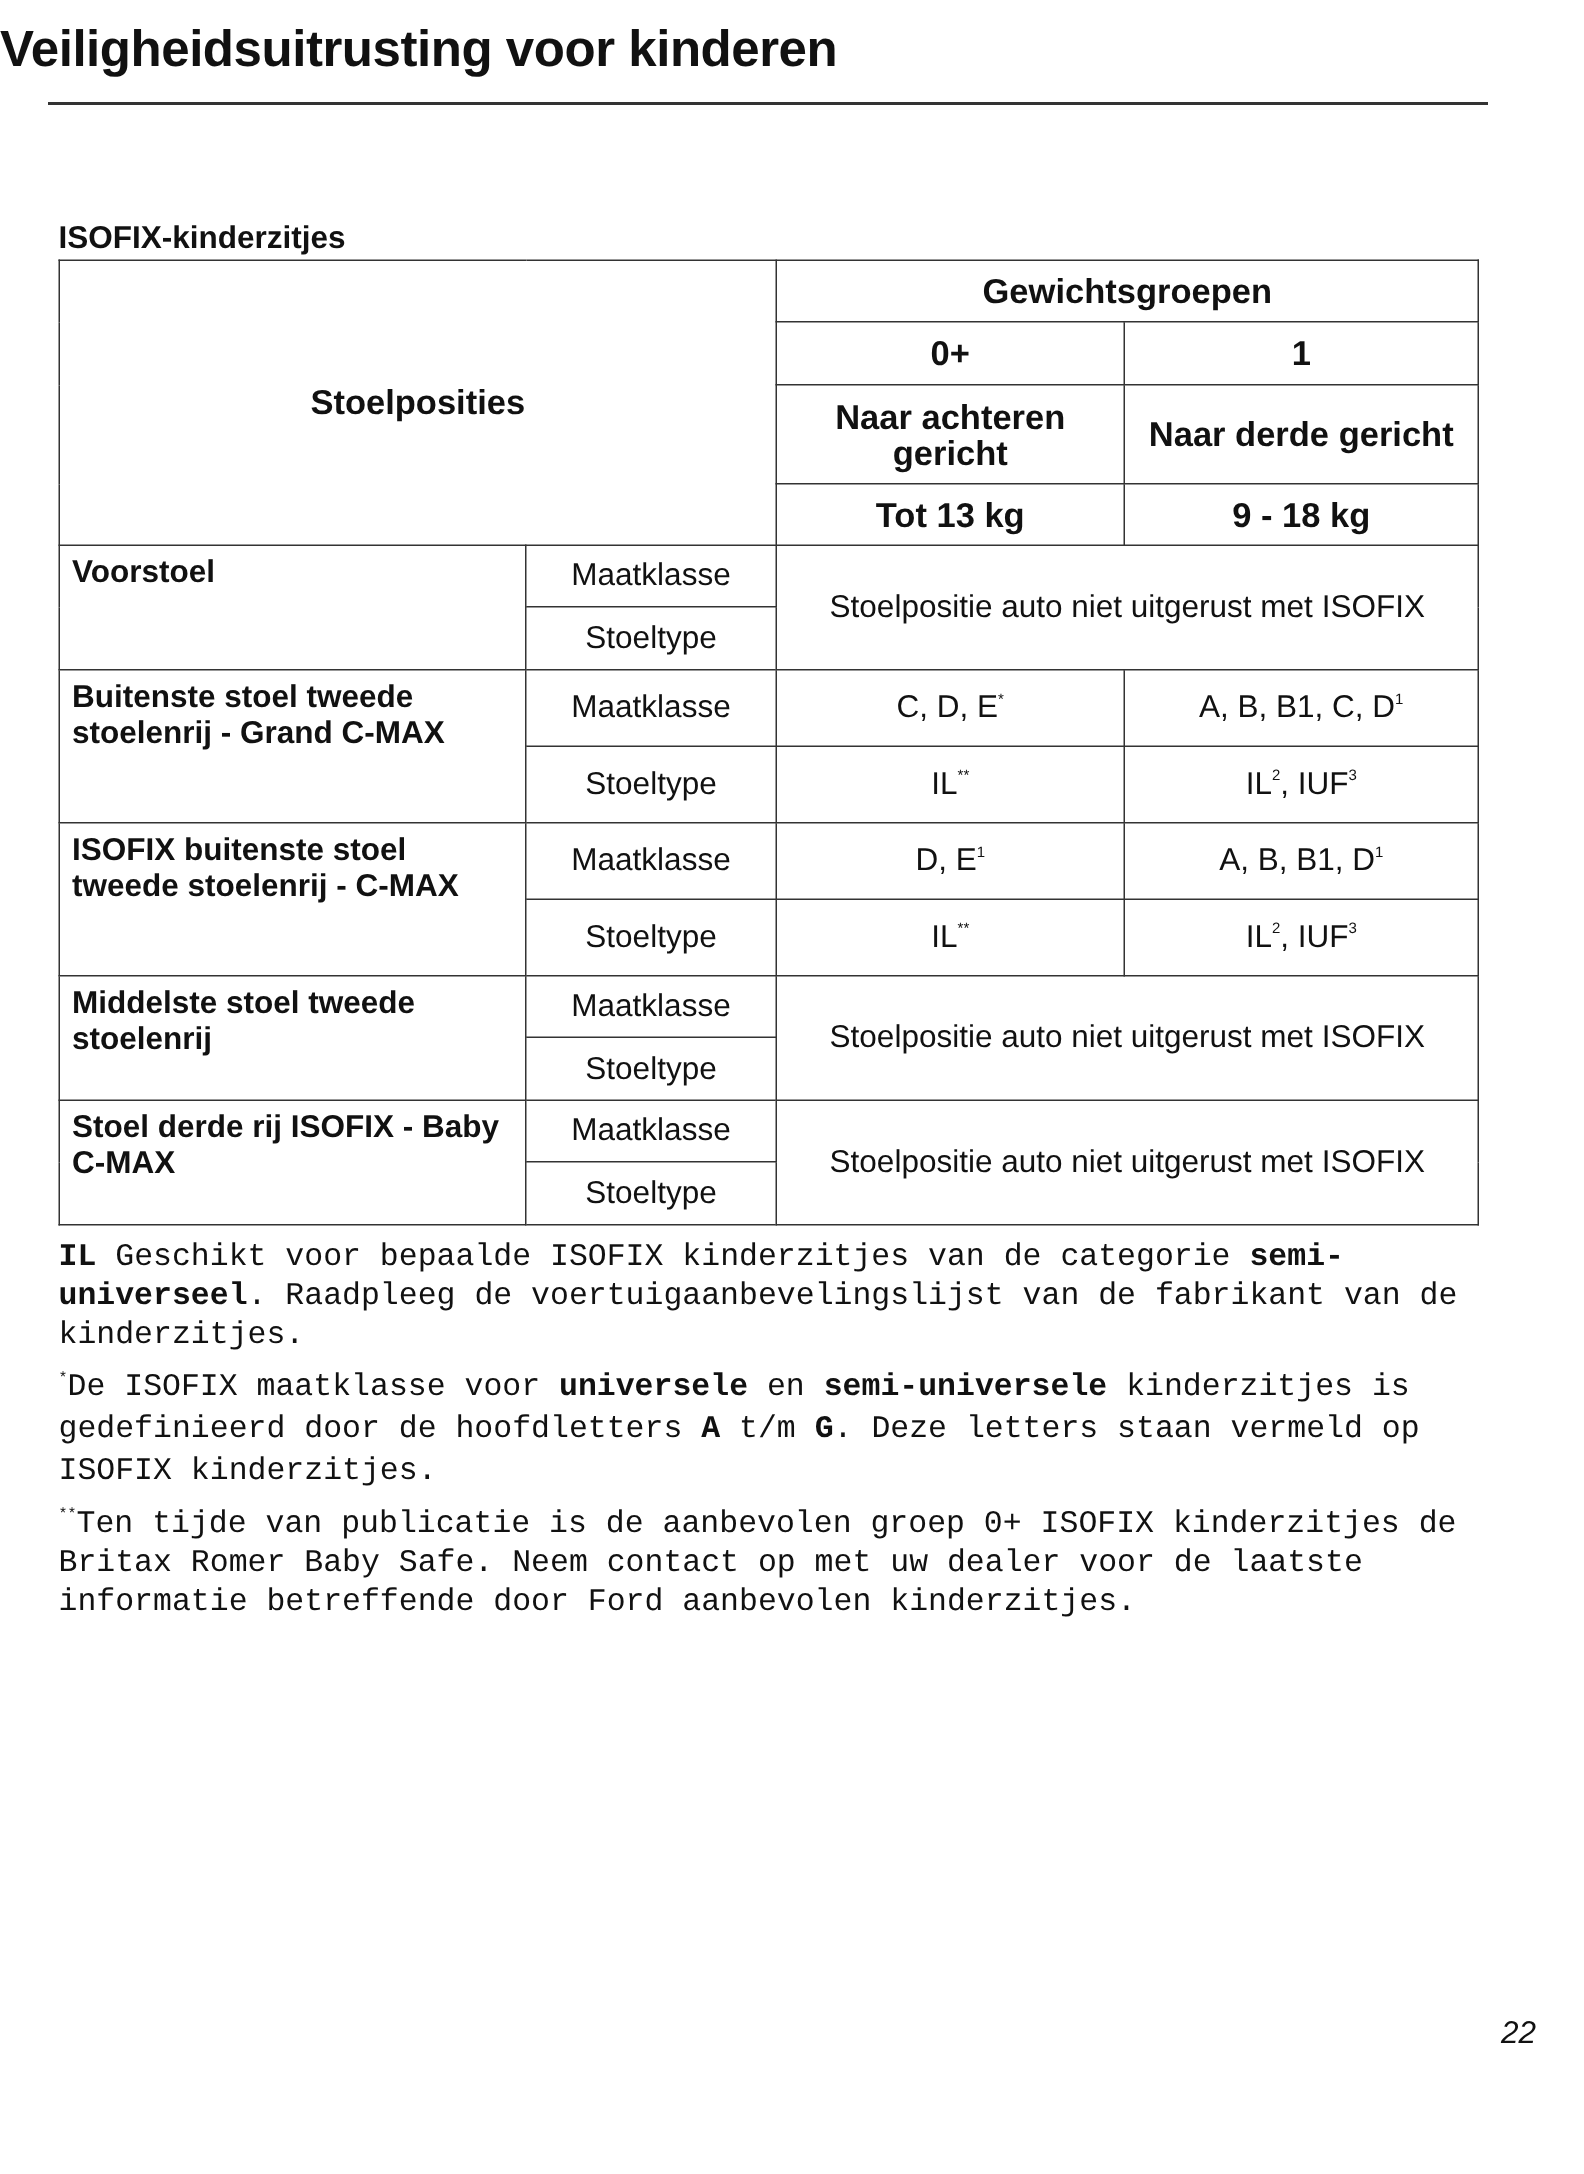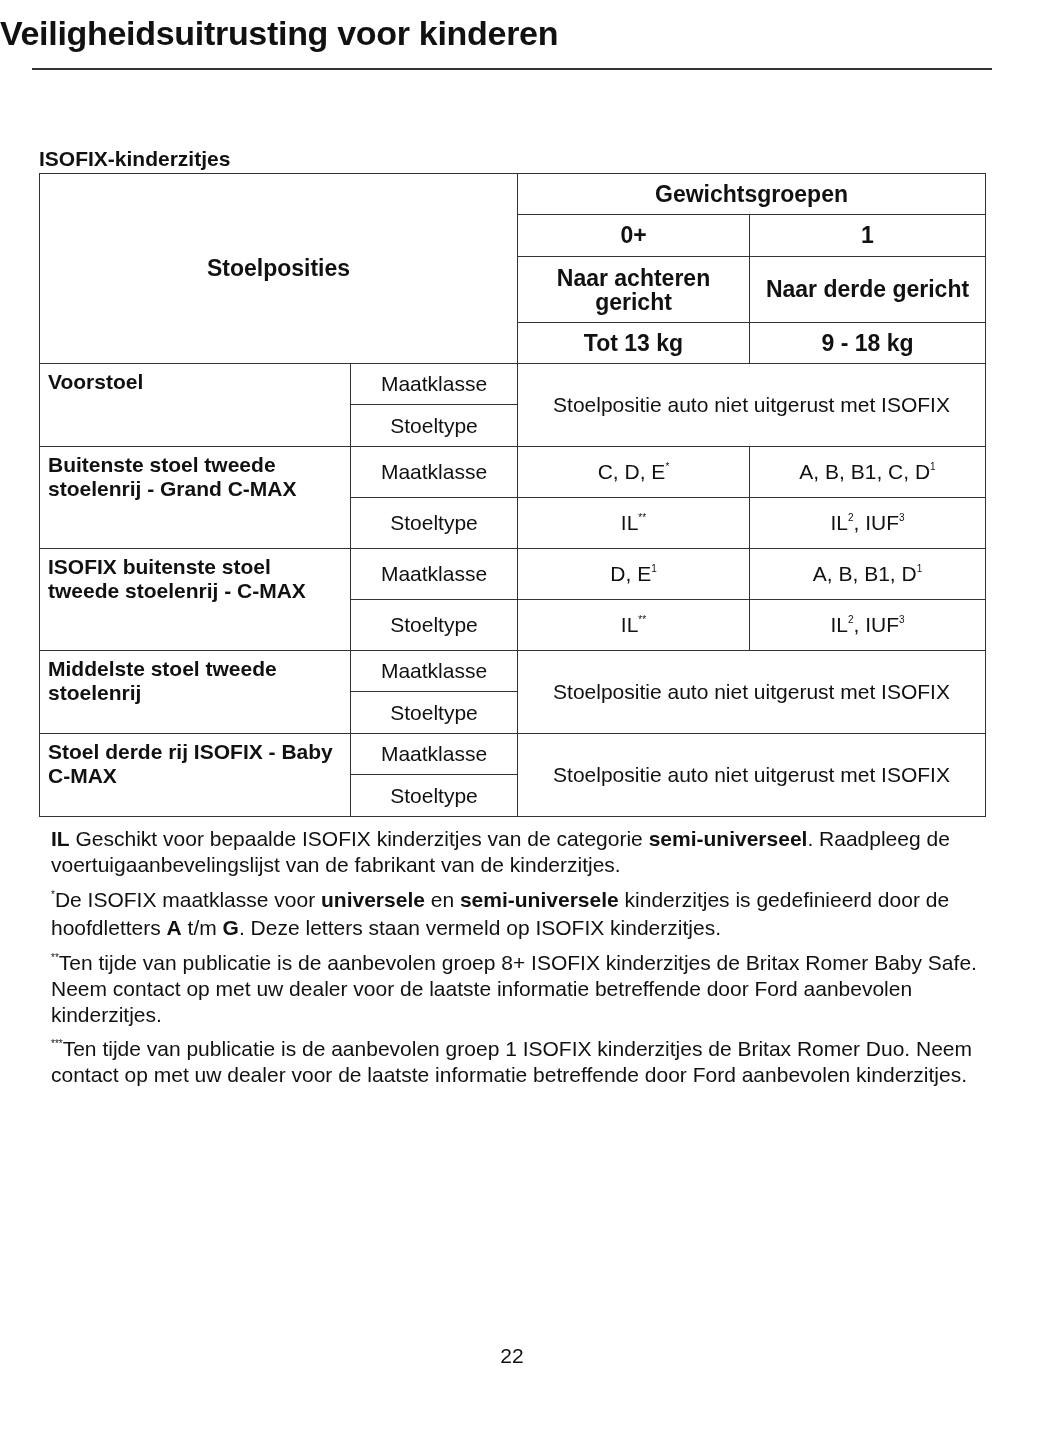--- a/index.html
+++ b/index.html
@@ -7,22 +7,22 @@
   .title { position: absolute; left: 0; top: 14px; width: 1024px; text-align: left; font-weight: bold; font-size: 34px; letter-spacing: -0.3px; }
   .rule { position: absolute; left: 32px; top: 68px; width: 960px; height: 0; border-top: 2px solid #333; }
   .section { position: absolute; left: 39px; top: 147px; font-weight: bold; font-size: 21px; }
   table.isofix { position: absolute; left: 39px; top: 173px; width: 946px; border-collapse: collapse; font-size: 21px; table-layout: fixed; }
   table.isofix td { border: 1.6px solid #333; padding: 0 8px; vertical-align: middle; }
   .hdr { font-weight: bold; text-align: center; font-size: 23px; }
   .c { text-align: center; }
   .pos { vertical-align: top !important; padding-top: 6px !important; line-height: 24px; font-weight: bold; }
   sup { font-size: 10px; vertical-align: 9px; line-height: 0; }
   .notes { position: absolute; left: 39px; top: 826px; width: 950px; font-size: 21px; line-height: 26px; }
-  .notes p { margin: 0 0 8px 12px; }
-  .page { position: absolute; left: 0; top: 1344px; width: 1024px; text-align: center; font-size: 21px; }
+  .notes p { margin: 0 0 8px 0; font-family: Liberation Mono, monospace; }
+  .page { position: absolute; left: 0; top: 1344px; width: 1024px; text-align: right; font-size: 21px; font-style: italic; }
 </style>
 </head>
 <body>
 
 <div class="title">Veiligheidsuitrusting voor kinderen</div>
 <div class="rule"></div>
 <div class="section">ISOFIX-kinderzitjes</div>
 
 <table class="isofix">
   <colgroup>
@@ -98,17 +98,16 @@
   </tr>
   <tr style="height:42px">
     <td class="c">Stoeltype</td>
   </tr>
 </tbody>
   </table>
 
 <div class="notes">
   <p><b>IL</b><span> Geschikt voor bepaalde ISOFIX kinderzitjes van de categorie </span><b>semi-universeel</b><span>. Raadpleeg de voertuigaanbevelingslijst van de fabrikant van de kinderzitjes.</span></p>
   <p style="line-height:28px"><sup>*</sup><span>De ISOFIX maatklasse voor </span><b>universele</b><span> en </span><b>semi-universele</b><span> kinderzitjes is gedefinieerd door de hoofdletters </span><b>A</b><span> t/m </span><b>G</b><span>. Deze letters staan vermeld op ISOFIX kinderzitjes.</span></p>
-  <p><sup>**</sup><span>Ten tijde van publicatie is de aanbevolen groep 8+ ISOFIX kinderzitjes de Britax Romer Baby Safe. Neem contact op met uw dealer voor de laatste informatie betreffende door Ford aanbevolen kinderzitjes.</span></p>
-  <p><sup>***</sup><span>Ten tijde van publicatie is de aanbevolen groep 1 ISOFIX kinderzitjes de Britax Romer Duo. Neem contact op met uw dealer voor de laatste informatie betreffende door Ford aanbevolen kinderzitjes.</span></p>
+  <p><sup>**</sup><span>Ten tijde van publicatie is de aanbevolen groep 0+ ISOFIX kinderzitjes de Britax Romer Baby Safe. Neem contact op met uw dealer voor de laatste informatie betreffende door Ford aanbevolen kinderzitjes.</span></p>
 </div>
 
 <div class="page">22</div>
 
 </body></html>

